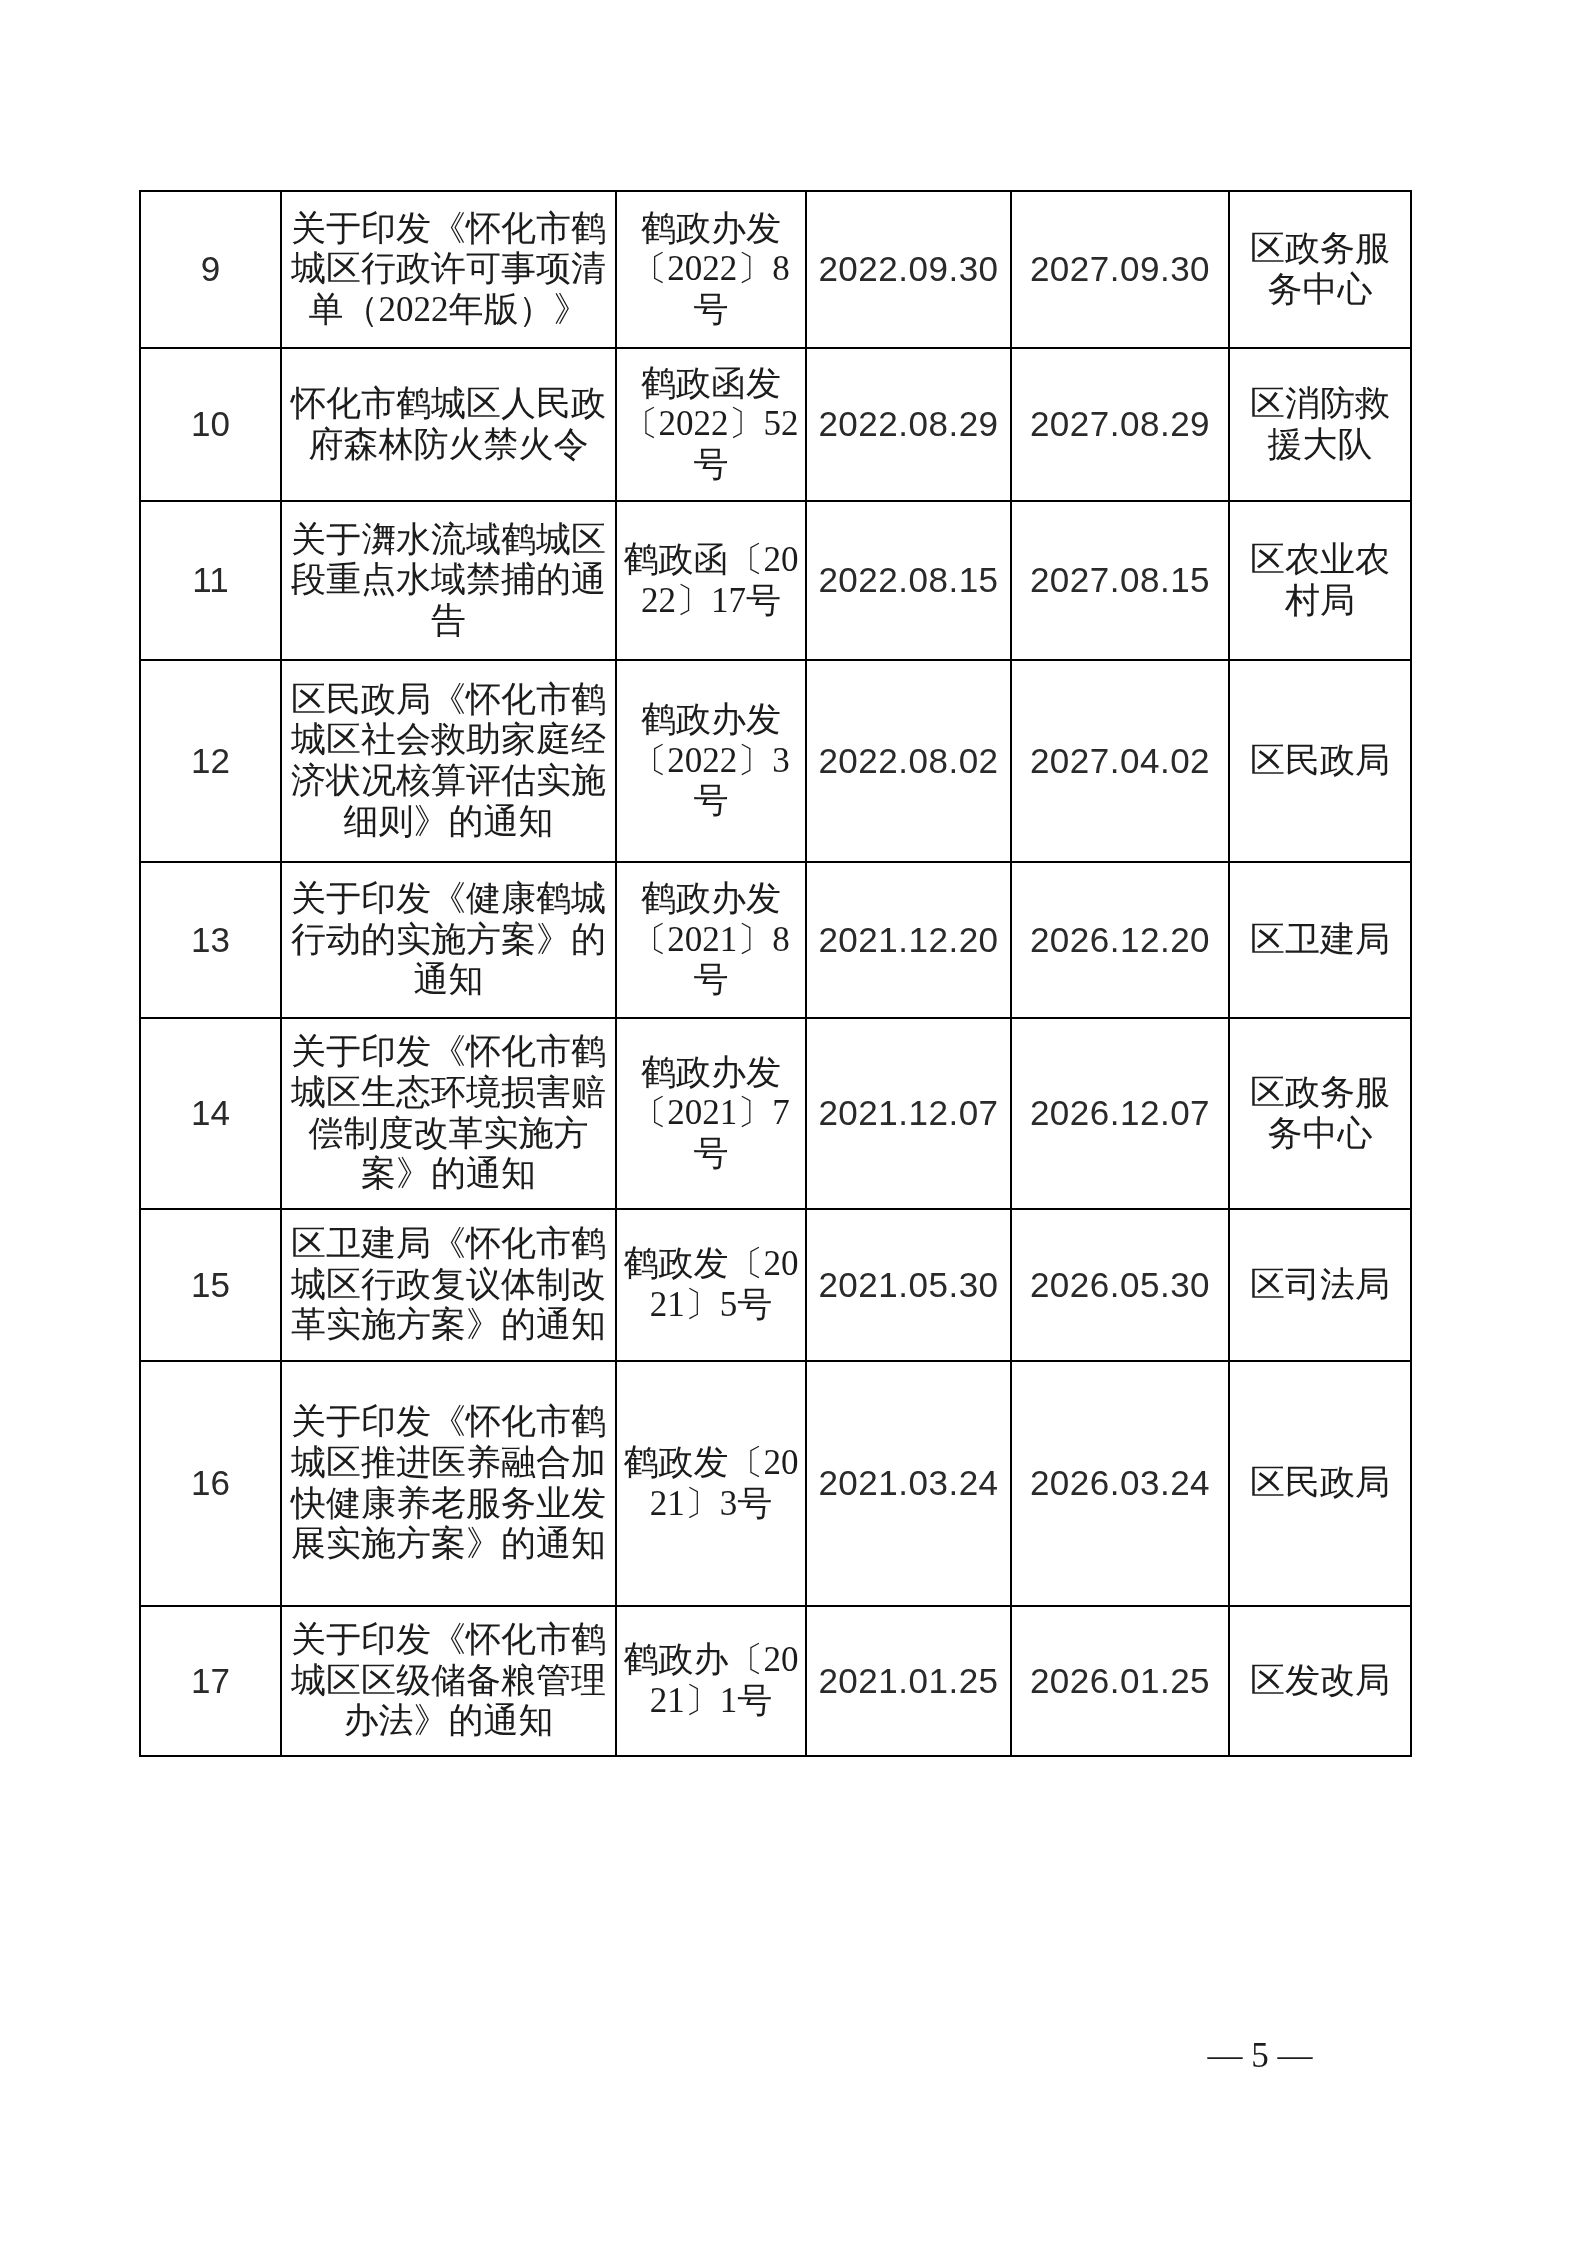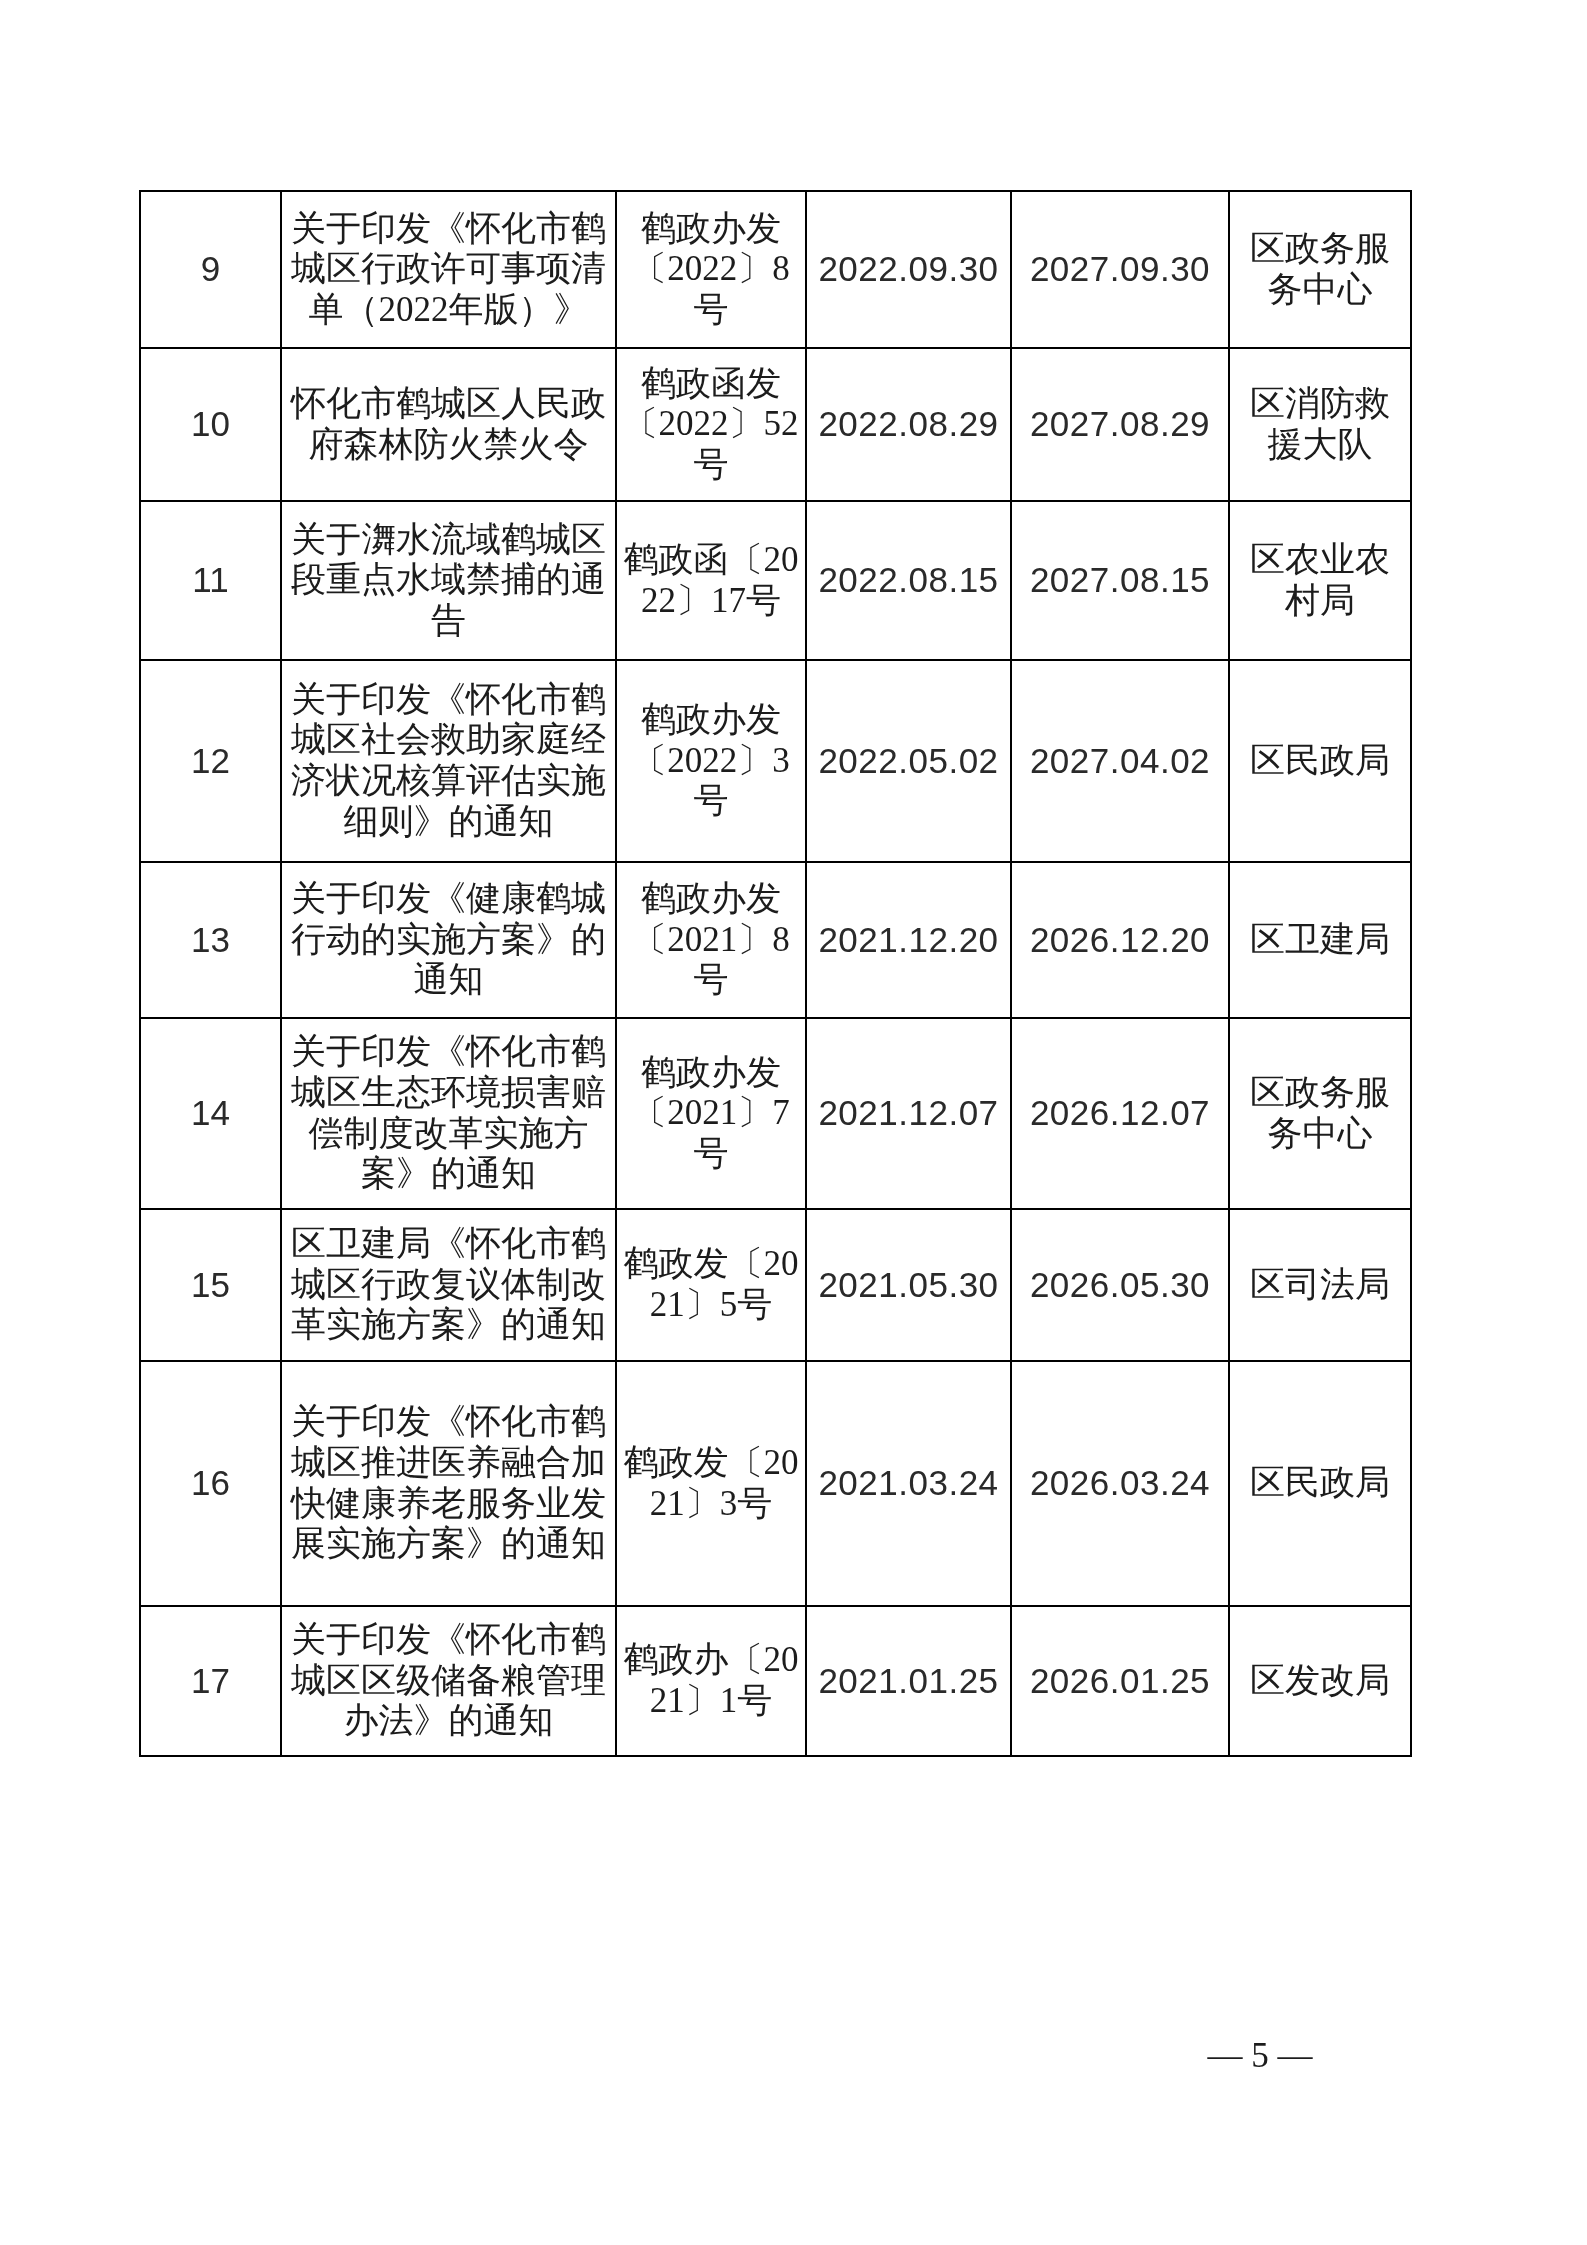--- a/index.html
+++ b/index.html
@@ -90,23 +90,23 @@
         <tr style="height: 159px;">
           <td class="c-num">11</td>
           <td class="c-title">关于㵲水流域鹤城区段重点水域禁捕的通告</td>
           <td class="c-doc">鹤政函〔2022〕17号</td>
           <td class="c-date">2022.08.15</td>
           <td class="c-date">2027.08.15</td>
           <td class="c-dept">区农业农村局</td>
         </tr>
         <tr style="height: 202px;">
           <td class="c-num">12</td>
-          <td class="c-title">关于印发《怀化市鹤城区社会救助家庭经济状况核算评估实施细则》的通知</td>
+          <td class="c-title">区民政局《怀化市鹤城区社会救助家庭经济状况核算评估实施细则》的通知</td>
           <td class="c-doc">鹤政办发〔2022〕3号</td>
-          <td class="c-date">2022.05.02</td>
+          <td class="c-date">2022.08.02</td>
           <td class="c-date">2027.04.02</td>
           <td class="c-dept">区民政局</td>
         </tr>
         <tr style="height: 156px;">
           <td class="c-num">13</td>
           <td class="c-title">关于印发《健康鹤城行动的实施方案》的通知</td>
           <td class="c-doc">鹤政办发〔2021〕8号</td>
           <td class="c-date">2021.12.20</td>
           <td class="c-date">2026.12.20</td>
           <td class="c-dept">区卫建局</td>

